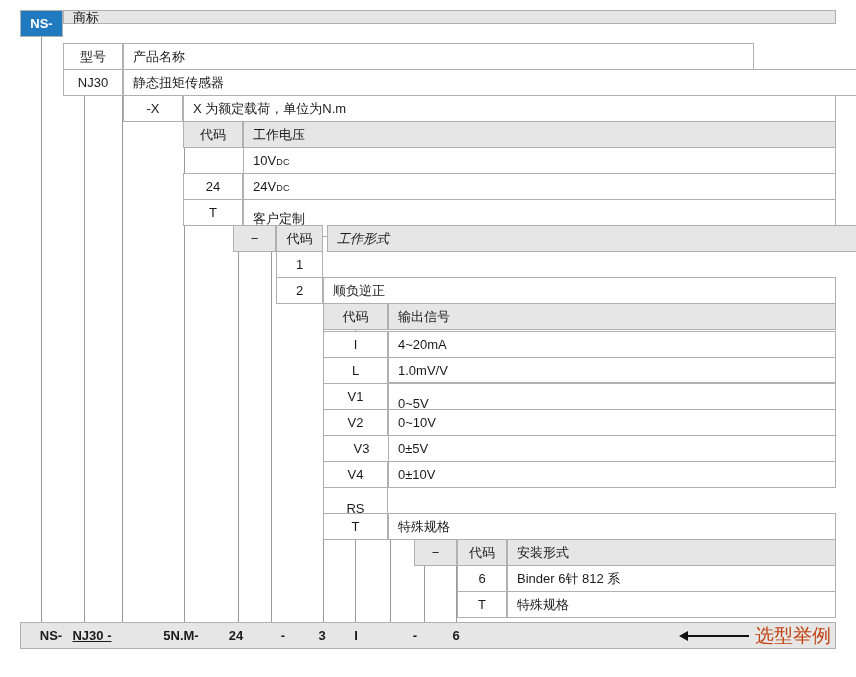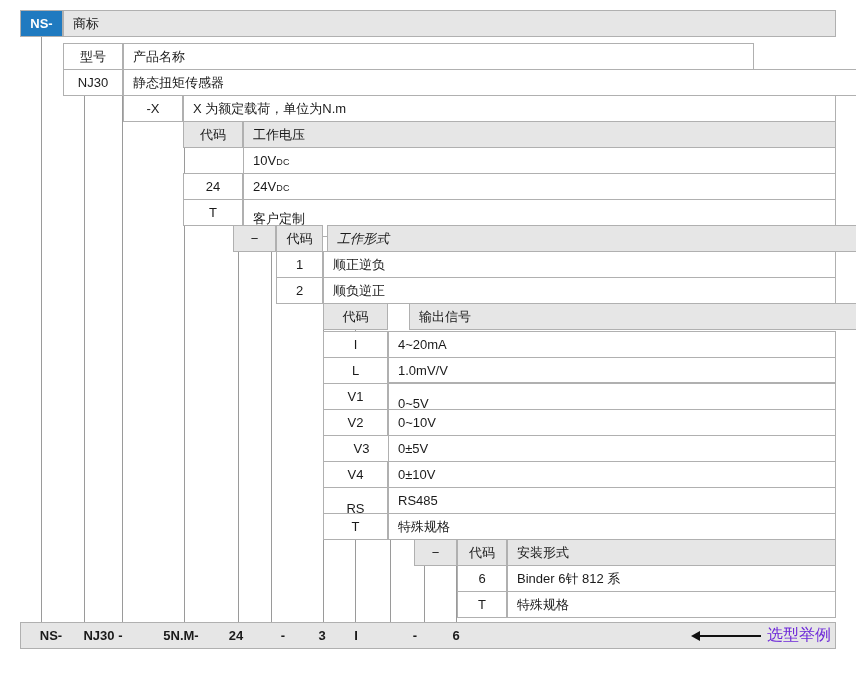--- a/index.html
+++ b/index.html
@@ -111,22 +111,22 @@
     position: absolute;
     left: 0;
     top: 0;
     width: 0;
     height: 0;
     border-top: 5px solid transparent;
     border-bottom: 5px solid transparent;
     border-right: 9px solid #111111;
   }
   .exlabel {
-    font-size: 16px;
-    color: #6d28d9;
+    font-size: 19px;
+    color: #c2410c;
     white-space: nowrap;
   }
 </style>
 </head>
 <body>
 
 <div id="page">
 
   <div class="vline" style="left:41px; top:35px; height:588px;"></div>
   <div class="vline" style="left:84px; top:70px; height:553px;"></div>
@@ -134,21 +134,21 @@
   <div class="vline" style="left:184px; top:122px; height:501px;"></div>
   <div class="vline" style="left:238px; top:226px; height:397px;"></div>
   <div class="vline" style="left:271px; top:226px; height:397px;"></div>
   <div class="vline" style="left:323px; top:304px; height:319px;"></div>
   <div class="vline" style="left:355px; top:304px; height:319px;"></div>
   <div class="vline" style="left:390px; top:538px; height:85px;"></div>
   <div class="vline" style="left:424px; top:538px; height:85px;"></div>
   <div class="vline" style="left:456px; top:538px; height:85px;"></div>
 
   <div class="box brand" style="left:20px; top:10px; width:43px; height:27px;">NS-</div>
-  <div class="box hdr pad" style="left:63px; top:10px; width:773px; height:27px;">商标</div>
+  <div class="box hdr pad" style="left:63px; top:10px; width:773px; height:14px;">商标</div>
 
   <div class="box ctr" style="left:63px; top:43px; width:60px; height:27px;">型号</div>
   <div class="box pad" style="left:123px; top:43px; width:631px; height:27px;">产品名称</div>
 
   <div class="box ctr" style="left:63px; top:69px; width:60px; height:27px;">NJ30</div>
   <div class="box pad" style="left:123px; top:69px; width:815px; height:27px;">静态扭矩传感器</div>
 
   <div class="box ctr" style="left:123px; top:95px; width:60px; height:27px;">-X</div>
   <div class="box pad" style="left:183px; top:95px; width:653px; height:27px;">X 为额定载荷，单位为N.m</div>
 
@@ -168,65 +168,63 @@
   </div>
 
   <div class="box ctr" style="left:183px; top:199px; width:60px; height:27px;">T</div>
   <div class="box pad" style="left:243px; top:199px; width:593px; height:38px;">客户定制</div>
 
   <div class="box hdr ctr" style="left:233px; top:225px; width:43px; height:27px;">−</div>
   <div class="box hdr ctr" style="left:276px; top:225px; width:47px; height:27px;">代码</div>
   <div class="box hdr pad" style="left:327px; top:225px; width:550px; height:27px;font-style:italic;">工作形式</div>
 
   <div class="box ctr" style="left:276px; top:251px; width:47px; height:27px;">1</div>
-  <div class="box pad" style="left:323px; top:251px; width:513px; height:27px;">顺正逆负</div>
 
   <div class="box ctr" style="left:276px; top:277px; width:47px; height:27px;">2</div>
   <div class="box pad" style="left:323px; top:277px; width:513px; height:27px;">顺负逆正</div>
 
   <div class="box hdr ctr" style="left:323px; top:303px; width:65px; height:27px;">代码</div>
-  <div class="box hdr pad" style="left:388px; top:303px; width:448px; height:27px;margin-left:21px;">输出信号</div>
+  <div class="box hdr pad" style="left:388px; top:303px; width:448px; height:27px;">输出信号</div>
 
   <div class="box ctr" style="left:323px; top:331px; width:65px; height:27px;">I</div>
   <div class="box pad" style="left:388px; top:331px; width:448px; height:27px;">4~20mA</div>
 
   <div class="box ctr" style="left:323px; top:357px; width:65px; height:27px;">L</div>
   <div class="box pad" style="left:388px; top:357px; width:448px; height:26px;">1.0mV/V</div>
 
   <div class="box ctr" style="left:323px; top:383px; width:65px; height:27px;">V1</div>
   <div class="box pad" style="left:388px; top:383px; width:448px; height:41px;">0~5V</div>
 
   <div class="box ctr" style="left:323px; top:409px; width:65px; height:27px;">V2</div>
   <div class="box pad" style="left:388px; top:409px; width:448px; height:27px;">0~10V</div>
 
   <div class="box ctr" style="left:323px; top:435px; width:77px; height:27px;">V3</div>
   <div class="box pad" style="left:388px; top:435px; width:448px; height:27px;">0±5V</div>
 
   <div class="box ctr" style="left:323px; top:461px; width:65px; height:27px;">V4</div>
   <div class="box pad" style="left:388px; top:461px; width:448px; height:27px;">0±10V</div>
 
   <div class="box ctr" style="left:323px; top:487px; width:65px; height:42px;">RS</div>
-  <div class="box pad" style="left:388px; top:487px; width:448px; height:27px;">RS485</div>
 
   <div class="box ctr" style="left:323px; top:513px; width:65px; height:27px;">T</div>
   <div class="box pad" style="left:388px; top:513px; width:448px; height:27px;">特殊规格</div>
 
   <div class="box hdr ctr" style="left:414px; top:539px; width:43px; height:27px;">−</div>
   <div class="box hdr ctr" style="left:457px; top:539px; width:50px; height:27px;">代码</div>
   <div class="box hdr pad" style="left:507px; top:539px; width:329px; height:27px;">安装形式</div>
 
   <div class="box ctr" style="left:457px; top:565px; width:50px; height:27px;">6</div>
   <div class="box pad" style="left:507px; top:565px; width:329px; height:27px;">Binder 6针 812 系</div>
 
   <div class="box ctr" style="left:457px; top:591px; width:50px; height:27px;">T</div>
   <div class="box pad" style="left:507px; top:591px; width:329px; height:27px;">特殊规格</div>
 
   <div class="exrow">
     <div class="excell" style="left:8px; width:44px;">NS-</div>
-    <div class="excell" style="left:48px; width:68px;">NJ30 -</div>
+    <div class="excell" style="left:37px; width:68px;text-decoration:underline;">NJ30 -</div>
     <div class="excell" style="left:126px; width:68px;">5N.M-</div>
     <div class="excell" style="left:194px; width:42px;">24</div>
     <div class="excell" style="left:253px; width:18px;">-</div>
     <div class="excell" style="left:292px; width:18px;">3</div>
     <div class="excell" style="left:326px; width:18px;">I</div>
     <div class="excell" style="left:385px; width:18px;">-</div>
     <div class="excell" style="left:426px; width:18px;">6</div>
 
     <div class="arrowwrap">
       <span class="arrow"></span>

